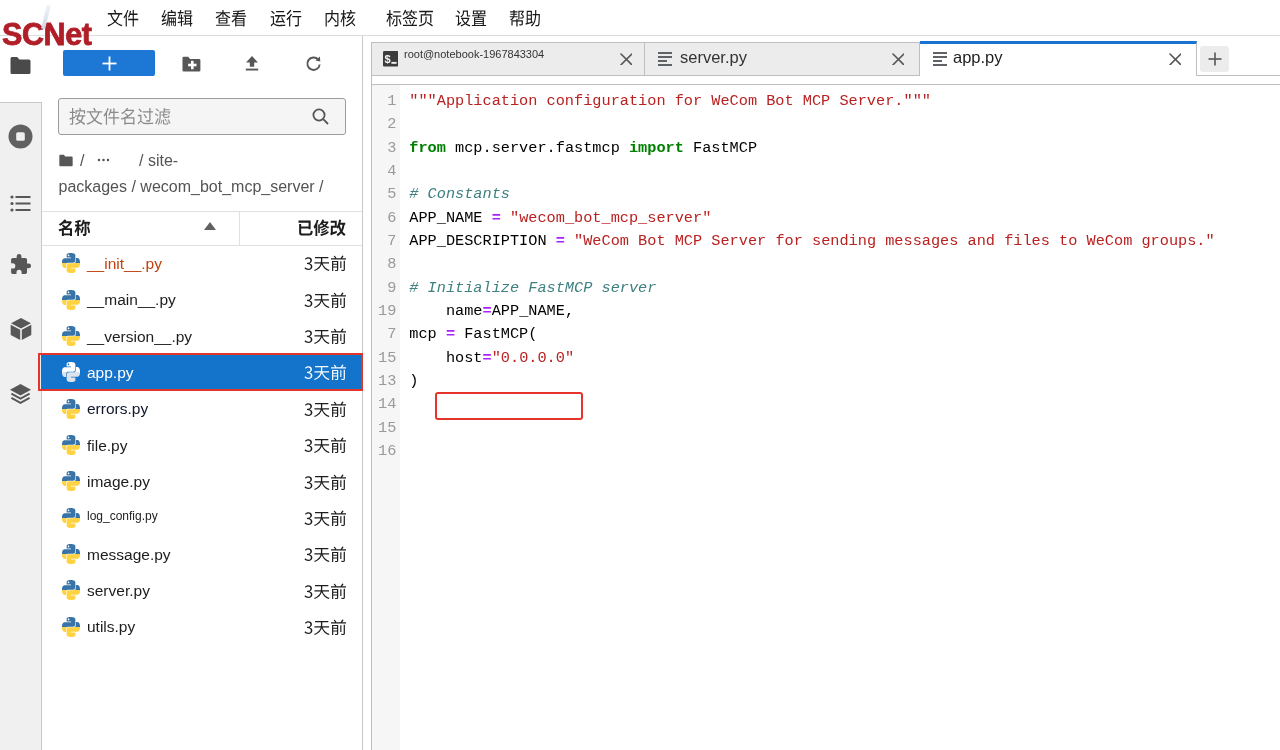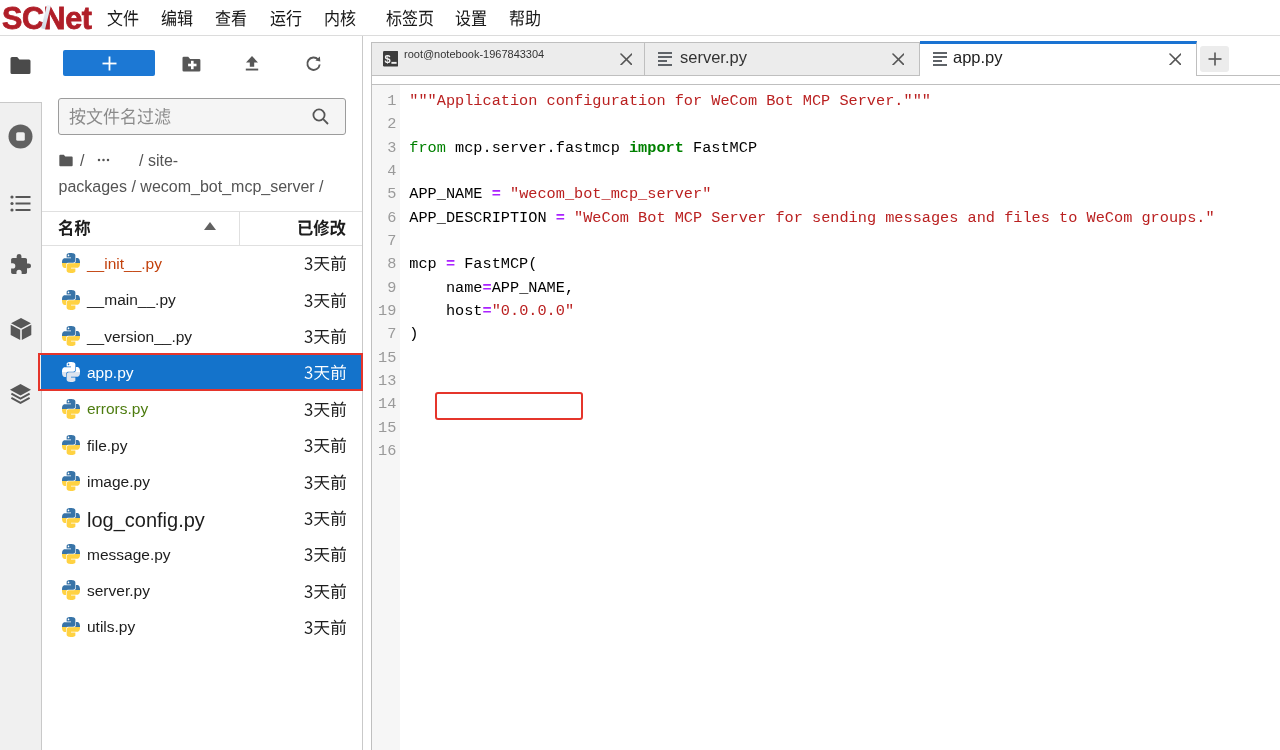--- a/index.html
+++ b/index.html
@@ -1,19 +1,19 @@
 <!DOCTYPE html>
 <html><head><meta charset="utf-8"><style>
 html,body{margin:0;padding:0;}
 body{width:1280px;height:750px;overflow:hidden;font-family:"Liberation Sans",sans-serif;background:#fff;position:relative;}
 .abs{position:absolute;}
 .mono{font-family:"Liberation Mono",monospace;}
 </style></head><body>
 <div class="abs" style="left:0;top:35px;width:1280px;height:1px;background:#dcdcdc"></div>
-<div class="abs" style="left:2px;top:0;height:36px;display:flex;align-items:center;font-weight:700;font-size:30.5px;letter-spacing:-0.4px;color:#b01e28;-webkit-text-stroke:0.8px #b01e28;">SCNet</div>
+<div class="abs" style="left:2px;top:16px;height:36px;display:flex;align-items:center;font-weight:700;font-size:30.5px;letter-spacing:-0.4px;color:#b01e28;-webkit-text-stroke:0.8px #b01e28;">SCNet</div>
 <div style="position:absolute;left:107px;top:7.4px">
     <svg width="32.0" height="22.5" viewBox="0 0 32.0 22.5" style="display:block">
       <path transform="translate(0.00,18.00) scale(0.016002,-0.018000)" fill="#1a1a1a" d="M423 823C453 774 485 707 497 666L580 693C566 734 531 799 501 847ZM50 664V590H206C265 438 344 307 447 200C337 108 202 40 36 -7C51 -25 75 -60 83 -78C250 -24 389 48 502 146C615 46 751 -28 915 -73C928 -52 950 -20 967 -4C807 36 671 107 560 201C661 304 738 432 796 590H954V664ZM504 253C410 348 336 462 284 590H711C661 455 592 344 504 253Z"></path>
       <path transform="translate(16.00,18.00) scale(0.016002,-0.018000)" fill="#1a1a1a" d="M317 341V268H604V-80H679V268H953V341H679V562H909V635H679V828H604V635H470C483 680 494 728 504 775L432 790C409 659 367 530 309 447C327 438 359 420 373 409C400 451 425 504 446 562H604V341ZM268 836C214 685 126 535 32 437C45 420 67 381 75 363C107 397 137 437 167 480V-78H239V597C277 667 311 741 339 815Z"></path>
     </svg>
   </div>
 <div style="position:absolute;left:161px;top:7.4px">
     <svg width="32.0" height="22.5" viewBox="0 0 32.0 22.5" style="display:block">
       <path transform="translate(0.00,18.00) scale(0.016002,-0.018000)" fill="#1a1a1a" d="M40 54 58 -15C140 18 245 61 346 103L332 163C223 121 114 79 40 54ZM61 423C75 430 98 435 205 450C167 386 132 335 116 316C87 278 66 252 45 248C53 230 64 196 68 182C87 194 118 204 339 255C336 271 333 298 334 317L167 282C238 374 307 486 364 597L303 632C286 593 265 554 245 517L133 505C190 593 246 706 287 815L215 840C179 719 112 587 91 554C71 520 55 496 38 491C46 473 57 438 61 423ZM624 350V202H541V350ZM675 350H746V202H675ZM481 412V-72H541V143H624V-47H675V143H746V-46H797V143H871V-7C871 -14 868 -16 861 -17C854 -17 836 -17 814 -16C822 -32 829 -56 831 -73C867 -73 890 -71 908 -62C926 -52 930 -35 930 -8V413L871 412ZM797 350H871V202H797ZM605 826C621 798 637 762 648 732H414V515C414 361 405 139 314 -21C329 -28 360 -50 372 -63C465 99 482 335 483 498H920V732H729C717 765 697 811 675 846ZM483 668H850V561H483Z"></path>
       <path transform="translate(16.00,18.00) scale(0.016002,-0.018000)" fill="#1a1a1a" d="M551 751H819V650H551ZM482 808V594H892V808ZM81 332C89 340 119 346 153 346H244V202L40 167L56 94L244 132V-76H313V146L427 169L423 234L313 214V346H405V414H313V568H244V414H148C176 483 204 565 228 650H412V722H247C255 756 263 791 269 825L196 840C191 801 183 761 174 722H47V650H157C136 570 115 504 105 479C88 435 75 403 58 398C66 380 77 346 81 332ZM815 472V386H560V472ZM400 76 412 8 815 40V-80H885V46L959 52L960 115L885 110V472H953V535H423V472H491V82ZM815 329V242H560V329ZM815 185V105L560 86V185Z"></path>
@@ -242,21 +242,21 @@
       <clipPath id="pt5">
         <rect x="0" y="0" width="24" height="11.97"></rect>
       </clipPath>
       <clipPath id="pb5">
         <rect x="0" y="11.97" width="24" height="12.03"></rect>
       </clipPath>
     </defs>
     <path clip-path="url(#pt5)" fill="#3874a8" d="M14.25.18l.9.2.73.26.59.3.45.32.34.34.25.34.16.33.1.3.04.26.02.2-.01.13V8.5l-.05.63-.13.55-.21.46-.26.38-.3.31-.33.25-.35.19-.35.14-.33.1-.3.07-.26.04-.21.02H8.77l-.69.05-.59.14-.5.22-.41.27-.33.32-.27.35-.2.36-.15.37-.1.35-.07.32-.04.27-.02.21v3.06H3.17l-.21-.03-.28-.07-.32-.12-.35-.18-.36-.26-.36-.36-.35-.46-.32-.59-.28-.73-.21-.88-.14-1.05-.05-1.23.06-1.22.16-1.04.24-.87.32-.71.36-.57.4-.44.42-.33.42-.24.4-.16.36-.1.32-.05.24-.01h.16l.06.01h8.16v-.83H6.18l-.01-2.75-.02-.37.05-.34.11-.31.17-.28.25-.26.31-.23.38-.2.44-.18.51-.15.58-.12.64-.1.71-.06.77-.04.84-.02 1.27.05zm-6.3 1.98l-.23.33-.08.41.08.41.23.34.33.22.41.09.41-.09.33-.22.23-.34.08-.41-.08-.41-.23-.33-.33-.22-.41-.09-.41.09zm13.09 3.95l.28.06.32.12.35.18.36.27.36.35.35.47.32.59.28.73.21.88.14 1.04.05 1.23-.06 1.23-.16 1.04-.24.86-.32.71-.36.57-.4.45-.42.33-.42.24-.4.16-.36.09-.32.05-.24.02-.16-.01h-8.22v.82h5.84l.01 2.76.02.36-.05.34-.11.31-.17.29-.25.25-.31.24-.38.2-.44.17-.51.15-.58.13-.64.09-.71.07-.77.04-.84.01-1.27-.04-1.07-.14-.9-.2-.73-.25-.59-.3-.45-.33-.34-.34-.25-.34-.16-.33-.1-.3-.04-.25-.02-.2.01-.13v-5.34l.05-.64.13-.54.21-.46.26-.38.3-.32.33-.24.35-.2.35-.14.33-.1.3-.06.26-.04.21-.02.13-.01h5.84l.69-.05.59-.14.5-.21.41-.28.33-.32.27-.35.2-.36.15-.36.1-.35.07-.32.04-.28.02-.21V6.07h2.09l.14.01z"></path>
     <path clip-path="url(#pb5)" fill="#ffd242" d="M14.25.18l.9.2.73.26.59.3.45.32.34.34.25.34.16.33.1.3.04.26.02.2-.01.13V8.5l-.05.63-.13.55-.21.46-.26.38-.3.31-.33.25-.35.19-.35.14-.33.1-.3.07-.26.04-.21.02H8.77l-.69.05-.59.14-.5.22-.41.27-.33.32-.27.35-.2.36-.15.37-.1.35-.07.32-.04.27-.02.21v3.06H3.17l-.21-.03-.28-.07-.32-.12-.35-.18-.36-.26-.36-.36-.35-.46-.32-.59-.28-.73-.21-.88-.14-1.05-.05-1.23.06-1.22.16-1.04.24-.87.32-.71.36-.57.4-.44.42-.33.42-.24.4-.16.36-.1.32-.05.24-.01h.16l.06.01h8.16v-.83H6.18l-.01-2.75-.02-.37.05-.34.11-.31.17-.28.25-.26.31-.23.38-.2.44-.18.51-.15.58-.12.64-.1.71-.06.77-.04.84-.02 1.27.05zm-6.3 1.98l-.23.33-.08.41.08.41.23.34.33.22.41.09.41-.09.33-.22.23-.34.08-.41-.08-.41-.23-.33-.33-.22-.41-.09-.41.09zm13.09 3.95l.28.06.32.12.35.18.36.27.36.35.35.47.32.59.28.73.21.88.14 1.04.05 1.23-.06 1.23-.16 1.04-.24.86-.32.71-.36.57-.4.45-.42.33-.42.24-.4.16-.36.09-.32.05-.24.02-.16-.01h-8.22v.82h5.84l.01 2.76.02.36-.05.34-.11.31-.17.29-.25.25-.31.24-.38.2-.44.17-.51.15-.58.13-.64.09-.71.07-.77.04-.84.01-1.27-.04-1.07-.14-.9-.2-.73-.25-.59-.3-.45-.33-.34-.34-.25-.34-.16-.33-.1-.3-.04-.25-.02-.2.01-.13v-5.34l.05-.64.13-.54.21-.46.26-.38.3-.32.33-.24.35-.2.35-.14.33-.1.3-.06.26-.04.21-.02.13-.01h5.84l.69-.05.59-.14.5-.21.41-.28.33-.32.27-.35.2-.36.15-.36.1-.35.07-.32.04-.28.02-.21V6.07h2.09l.14.01z"></path>
   </svg>
-<div class="abs" style="left:87px;top:400.2px;font-size:15.5px;color:#4d7c0f">errors.py</div>
+<div class="abs" style="left:87px;top:400.2px;font-size:15.5px;color:#0f172a">errors.py</div>
 <div style="position:absolute;left:303.5px;top:398.79999999999995px">
     <svg width="42.9" height="21.0" viewBox="0 0 42.9 21.0" style="display:block">
       <path transform="translate(0.00,16.80) scale(0.016800,-0.016800)" fill="#1d1d1d" d="M263 -13C394 -13 499 65 499 196C499 297 430 361 344 382V387C422 414 474 474 474 563C474 679 384 746 260 746C176 746 111 709 56 659L105 601C147 643 198 672 257 672C334 672 381 626 381 556C381 477 330 416 178 416V346C348 346 406 288 406 199C406 115 345 63 257 63C174 63 119 103 76 147L29 88C77 35 149 -13 263 -13Z"></path>
       <path transform="translate(9.32,16.80) scale(0.016800,-0.016800)" fill="#1d1d1d" d="M66 455V379H434C398 238 300 90 42 -15C58 -30 81 -60 91 -78C346 27 455 175 501 323C582 127 715 -11 915 -77C926 -56 949 -26 966 -10C763 49 625 189 555 379H937V455H528C532 494 533 532 533 568V687H894V763H102V687H454V568C454 532 453 494 448 455Z"></path>
       <path transform="translate(26.12,16.80) scale(0.016800,-0.016800)" fill="#1d1d1d" d="M604 514V104H674V514ZM807 544V14C807 -1 802 -5 786 -5C769 -6 715 -6 654 -4C665 -24 677 -56 681 -76C758 -77 809 -75 839 -63C870 -51 881 -30 881 13V544ZM723 845C701 796 663 730 629 682H329L378 700C359 740 316 799 278 841L208 816C244 775 281 721 300 682H53V613H947V682H714C743 723 775 773 803 819ZM409 301V200H187V301ZM409 360H187V459H409ZM116 523V-75H187V141H409V7C409 -6 405 -10 391 -10C378 -11 332 -11 281 -9C291 -28 302 -57 307 -76C374 -76 419 -75 446 -63C474 -52 482 -32 482 6V523Z"></path>
     </svg>
   </div>
 <svg style="position:absolute;left:62px;top:435.05px" width="18" height="20" viewBox="0 0 24 24" preserveAspectRatio="none">
     <defs>
       <clipPath id="pt6">
@@ -302,21 +302,21 @@
       <clipPath id="pt8">
         <rect x="0" y="0" width="24" height="11.97"></rect>
       </clipPath>
       <clipPath id="pb8">
         <rect x="0" y="11.97" width="24" height="12.03"></rect>
       </clipPath>
     </defs>
     <path clip-path="url(#pt8)" fill="#3874a8" d="M14.25.18l.9.2.73.26.59.3.45.32.34.34.25.34.16.33.1.3.04.26.02.2-.01.13V8.5l-.05.63-.13.55-.21.46-.26.38-.3.31-.33.25-.35.19-.35.14-.33.1-.3.07-.26.04-.21.02H8.77l-.69.05-.59.14-.5.22-.41.27-.33.32-.27.35-.2.36-.15.37-.1.35-.07.32-.04.27-.02.21v3.06H3.17l-.21-.03-.28-.07-.32-.12-.35-.18-.36-.26-.36-.36-.35-.46-.32-.59-.28-.73-.21-.88-.14-1.05-.05-1.23.06-1.22.16-1.04.24-.87.32-.71.36-.57.4-.44.42-.33.42-.24.4-.16.36-.1.32-.05.24-.01h.16l.06.01h8.16v-.83H6.18l-.01-2.75-.02-.37.05-.34.11-.31.17-.28.25-.26.31-.23.38-.2.44-.18.51-.15.58-.12.64-.1.71-.06.77-.04.84-.02 1.27.05zm-6.3 1.98l-.23.33-.08.41.08.41.23.34.33.22.41.09.41-.09.33-.22.23-.34.08-.41-.08-.41-.23-.33-.33-.22-.41-.09-.41.09zm13.09 3.95l.28.06.32.12.35.18.36.27.36.35.35.47.32.59.28.73.21.88.14 1.04.05 1.23-.06 1.23-.16 1.04-.24.86-.32.71-.36.57-.4.45-.42.33-.42.24-.4.16-.36.09-.32.05-.24.02-.16-.01h-8.22v.82h5.84l.01 2.76.02.36-.05.34-.11.31-.17.29-.25.25-.31.24-.38.2-.44.17-.51.15-.58.13-.64.09-.71.07-.77.04-.84.01-1.27-.04-1.07-.14-.9-.2-.73-.25-.59-.3-.45-.33-.34-.34-.25-.34-.16-.33-.1-.3-.04-.25-.02-.2.01-.13v-5.34l.05-.64.13-.54.21-.46.26-.38.3-.32.33-.24.35-.2.35-.14.33-.1.3-.06.26-.04.21-.02.13-.01h5.84l.69-.05.59-.14.5-.21.41-.28.33-.32.27-.35.2-.36.15-.36.1-.35.07-.32.04-.28.02-.21V6.07h2.09l.14.01z"></path>
     <path clip-path="url(#pb8)" fill="#ffd242" d="M14.25.18l.9.2.73.26.59.3.45.32.34.34.25.34.16.33.1.3.04.26.02.2-.01.13V8.5l-.05.63-.13.55-.21.46-.26.38-.3.31-.33.25-.35.19-.35.14-.33.1-.3.07-.26.04-.21.02H8.77l-.69.05-.59.14-.5.22-.41.27-.33.32-.27.35-.2.36-.15.37-.1.35-.07.32-.04.27-.02.21v3.06H3.17l-.21-.03-.28-.07-.32-.12-.35-.18-.36-.26-.36-.36-.35-.46-.32-.59-.28-.73-.21-.88-.14-1.05-.05-1.23.06-1.22.16-1.04.24-.87.32-.71.36-.57.4-.44.42-.33.42-.24.4-.16.36-.1.32-.05.24-.01h.16l.06.01h8.16v-.83H6.18l-.01-2.75-.02-.37.05-.34.11-.31.17-.28.25-.26.31-.23.38-.2.44-.18.51-.15.58-.12.64-.1.71-.06.77-.04.84-.02 1.27.05zm-6.3 1.98l-.23.33-.08.41.08.41.23.34.33.22.41.09.41-.09.33-.22.23-.34.08-.41-.08-.41-.23-.33-.33-.22-.41-.09-.41.09zm13.09 3.95l.28.06.32.12.35.18.36.27.36.35.35.47.32.59.28.73.21.88.14 1.04.05 1.23-.06 1.23-.16 1.04-.24.86-.32.71-.36.57-.4.45-.42.33-.42.24-.4.16-.36.09-.32.05-.24.02-.16-.01h-8.22v.82h5.84l.01 2.76.02.36-.05.34-.11.31-.17.29-.25.25-.31.24-.38.2-.44.17-.51.15-.58.13-.64.09-.71.07-.77.04-.84.01-1.27-.04-1.07-.14-.9-.2-.73-.25-.59-.3-.45-.33-.34-.34-.25-.34-.16-.33-.1-.3-.04-.25-.02-.2.01-.13v-5.34l.05-.64.13-.54.21-.46.26-.38.3-.32.33-.24.35-.2.35-.14.33-.1.3-.06.26-.04.21-.02.13-.01h5.84l.69-.05.59-.14.5-.21.41-.28.33-.32.27-.35.2-.36.15-.36.1-.35.07-.32.04-.28.02-.21V6.07h2.09l.14.01z"></path>
   </svg>
-<div class="abs" style="left:87px;top:509.3px;font-size:20px;color:#1d1d1d">log_config.py</div>
+<div class="abs" style="left:87px;top:509.3px;font-size:12px;color:#1d1d1d">log_config.py</div>
 <div style="position:absolute;left:303.5px;top:507.85px">
     <svg width="42.9" height="21.0" viewBox="0 0 42.9 21.0" style="display:block">
       <path transform="translate(0.00,16.80) scale(0.016800,-0.016800)" fill="#1d1d1d" d="M263 -13C394 -13 499 65 499 196C499 297 430 361 344 382V387C422 414 474 474 474 563C474 679 384 746 260 746C176 746 111 709 56 659L105 601C147 643 198 672 257 672C334 672 381 626 381 556C381 477 330 416 178 416V346C348 346 406 288 406 199C406 115 345 63 257 63C174 63 119 103 76 147L29 88C77 35 149 -13 263 -13Z"></path>
       <path transform="translate(9.32,16.80) scale(0.016800,-0.016800)" fill="#1d1d1d" d="M66 455V379H434C398 238 300 90 42 -15C58 -30 81 -60 91 -78C346 27 455 175 501 323C582 127 715 -11 915 -77C926 -56 949 -26 966 -10C763 49 625 189 555 379H937V455H528C532 494 533 532 533 568V687H894V763H102V687H454V568C454 532 453 494 448 455Z"></path>
       <path transform="translate(26.12,16.80) scale(0.016800,-0.016800)" fill="#1d1d1d" d="M604 514V104H674V514ZM807 544V14C807 -1 802 -5 786 -5C769 -6 715 -6 654 -4C665 -24 677 -56 681 -76C758 -77 809 -75 839 -63C870 -51 881 -30 881 13V544ZM723 845C701 796 663 730 629 682H329L378 700C359 740 316 799 278 841L208 816C244 775 281 721 300 682H53V613H947V682H714C743 723 775 773 803 819ZM409 301V200H187V301ZM409 360H187V459H409ZM116 523V-75H187V141H409V7C409 -6 405 -10 391 -10C378 -11 332 -11 281 -9C291 -28 302 -57 307 -76C374 -76 419 -75 446 -63C474 -52 482 -32 482 6V523Z"></path>
     </svg>
   </div>
 <svg style="position:absolute;left:62px;top:544.0999999999999px" width="18" height="20" viewBox="0 0 24 24" preserveAspectRatio="none">
     <defs>
       <clipPath id="pt9">
@@ -444,23 +444,25 @@
     <div style="height:23.33px;line-height:23.33px">7</div>
     <div style="height:23.33px;line-height:23.33px">15</div>
     <div style="height:23.33px;line-height:23.33px">13</div>
     <div style="height:23.33px;line-height:23.33px">14</div>
     <div style="height:23.33px;line-height:23.33px">15</div>
     <div style="height:23.33px;line-height:23.33px">16</div>
   </div>
 <div class="abs mono" style="left:409.3px;top:90px;font-size:15.26px;color:#000">
     <div style="height:23.33px;line-height:23.33px;white-space:pre"><span style="color:#ba2121">"""Application configuration for WeCom Bot MCP Server."""</span></div>
     <div style="height:23.33px;line-height:23.33px;white-space:pre"></div>
-    <div style="height:23.33px;line-height:23.33px;white-space:pre"><span style="color:#008000;font-weight:normal">from</span> mcp.server.fastmcp <span style="color:#008000;font-weight:bold">import</span> FastMCP</div>
+    <div style="height:23.33px;line-height:23.33px;white-space:pre"><span style="color:#008000;font-weight:bold">from</span> mcp.server.fastmcp <span style="color:#008000;font-weight:bold">import</span> FastMCP</div>
     <div style="height:23.33px;line-height:23.33px;white-space:pre"></div>
+    <div style="height:23.33px;line-height:23.33px;white-space:pre"><span style="color:#408080;font-style:italic"># Constants</span></div>
     <div style="height:23.33px;line-height:23.33px;white-space:pre">APP_NAME <span style="color:#AA22FF;font-weight:bold">=</span><span style="color:#ba2121"> "wecom_bot_mcp_server"</span></div>
     <div style="height:23.33px;line-height:23.33px;white-space:pre">APP_DESCRIPTION <span style="color:#AA22FF;font-weight:bold">=</span> <span style="color:#ba2121">"WeCom Bot MCP Server for sending messages and files to WeCom groups."</span></div>
     <div style="height:23.33px;line-height:23.33px;white-space:pre"></div>
+    <div style="height:23.33px;line-height:23.33px;white-space:pre"><span style="color:#408080;font-style:italic"># Initialize FastMCP server</span></div>
+    <div style="height:23.33px;line-height:23.33px;white-space:pre">    name<span style="color:#AA22FF;font-weight:bold">=</span>APP_NAME,</div>
     <div style="height:23.33px;line-height:23.33px;white-space:pre">mcp <span style="color:#AA22FF;font-weight:bold">=</span> FastMCP(</div>
-    <div style="height:23.33px;line-height:23.33px;white-space:pre">    name<span style="color:#AA22FF;font-weight:bold">=</span>APP_NAME,</div>
     <div style="height:23.33px;line-height:23.33px;white-space:pre">    host<span style="color:#AA22FF;font-weight:bold">=</span><span style="color:#ba2121">"0.0.0.0"</span></div>
     <div style="height:23.33px;line-height:23.33px;white-space:pre">)</div>
     <div style="height:23.33px;line-height:23.33px;white-space:pre"></div>
   </div>
 <div class="abs" style="left:434.5px;top:391.8px;width:148.5px;height:28.7px;box-sizing:border-box;border:2.1px solid #e5352b;border-radius:3px"></div>
 </body></html>

